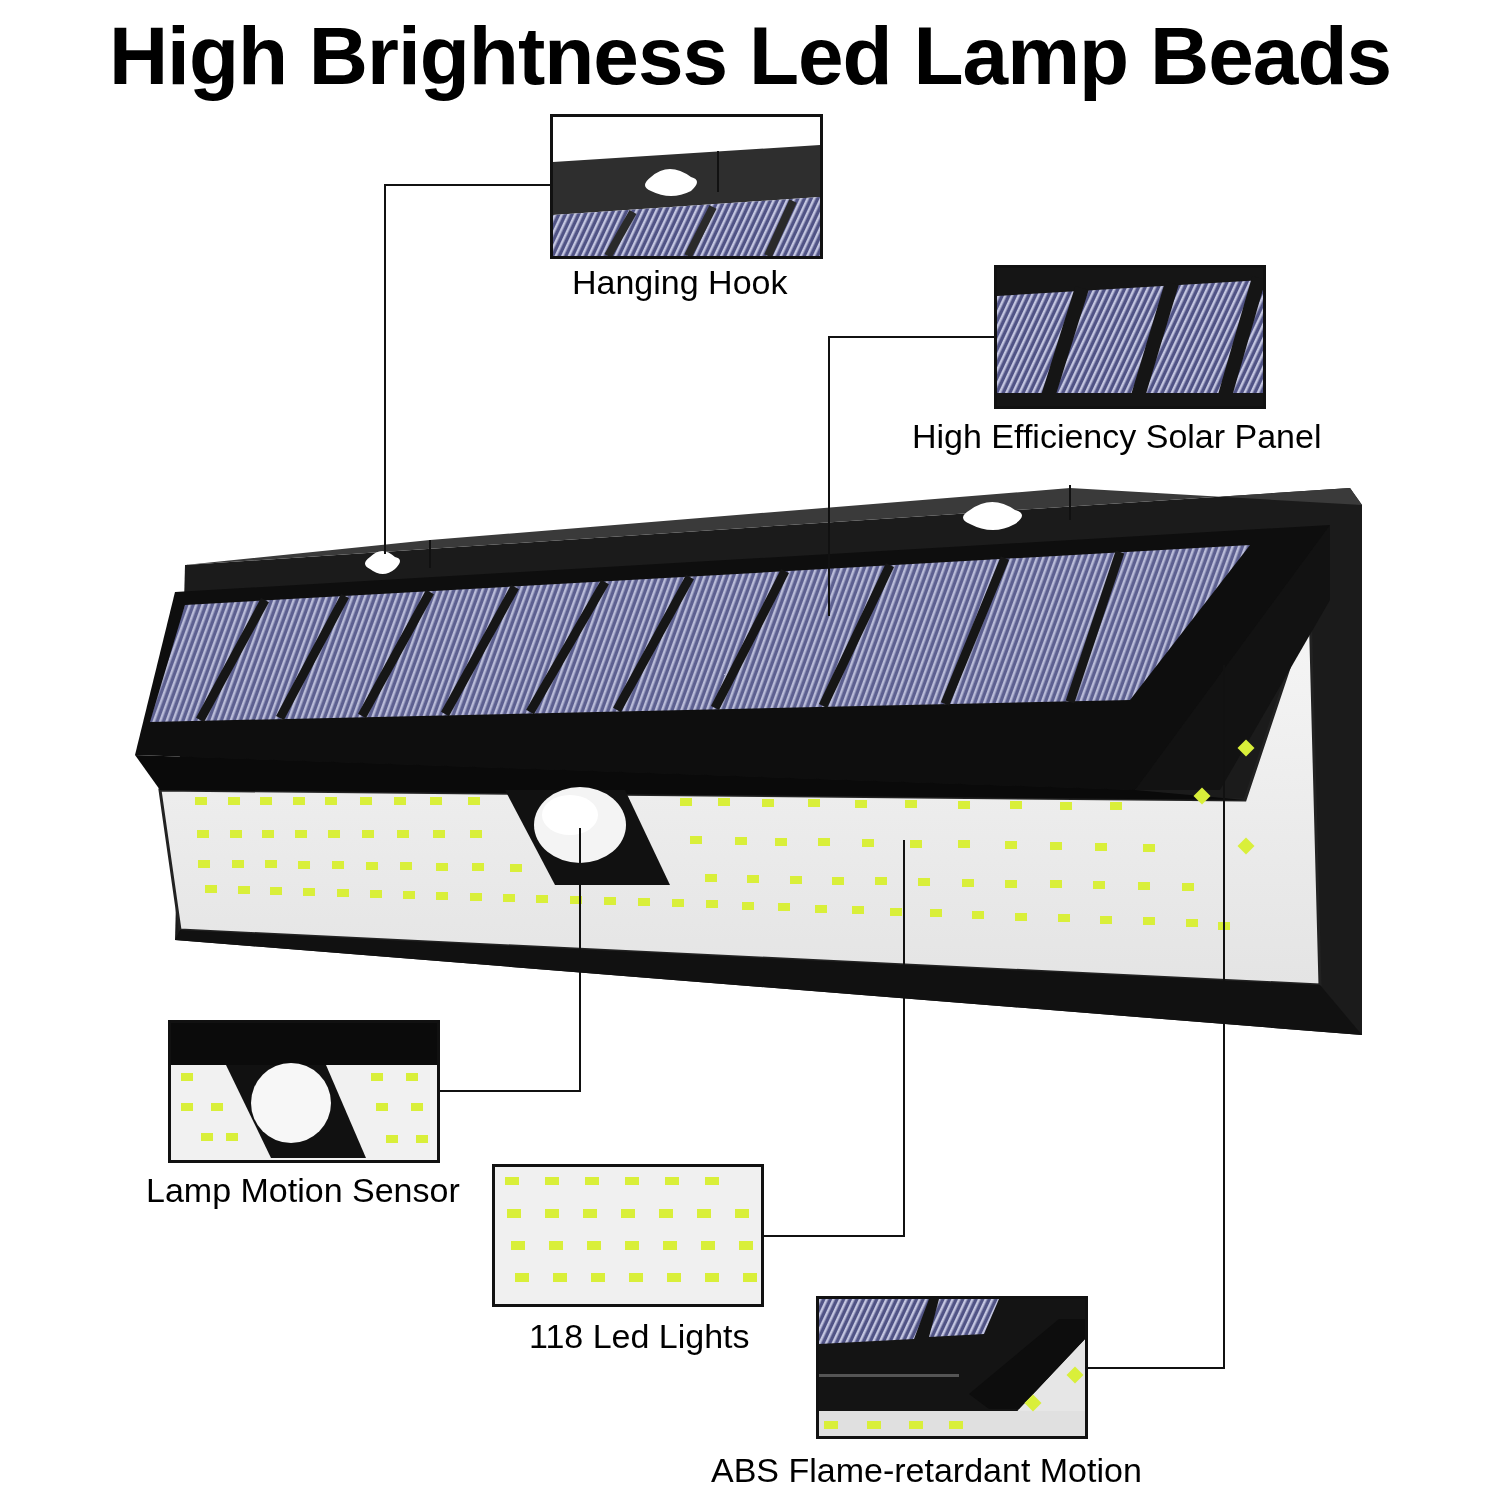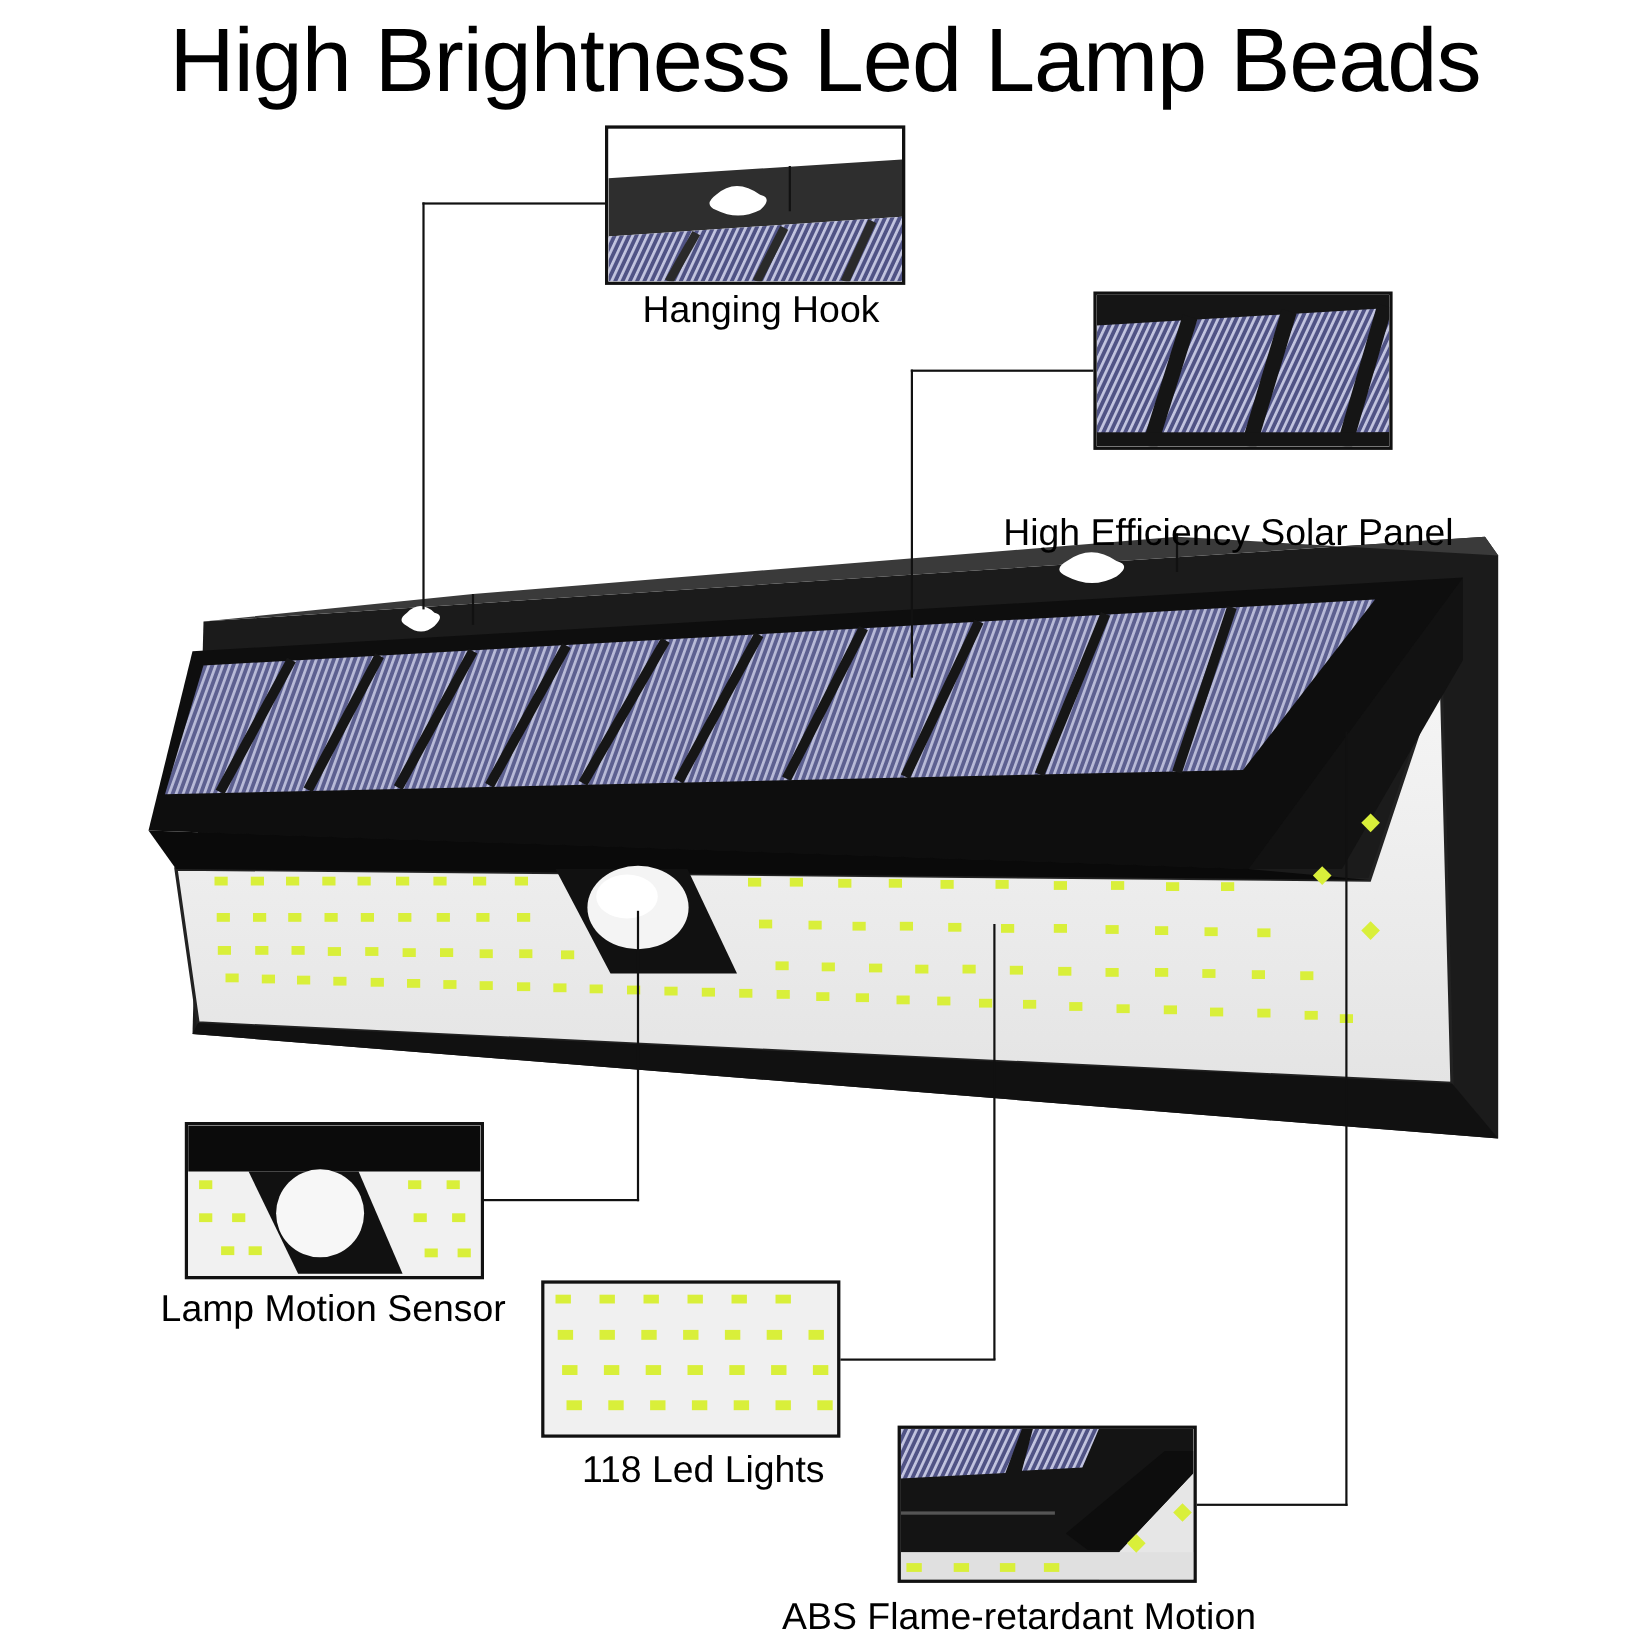--- a/index.html
+++ b/index.html
@@ -1,17 +1,17 @@
 <!DOCTYPE html>
 <html><head>
 <meta charset="utf-8">
 <style>
   html, body { margin: 0; padding: 0; background: #ffffff; }
   body { width: 1500px; height: 1500px; position: relative; overflow: hidden; font-family: "Liberation Sans", sans-serif; color: #000; }
-  .title { position: absolute; left: 0; top: 10px; width: 1500px; text-align: center; font-weight: normal; font-size: 82px; letter-spacing: -1px; line-height: 92px; }
+  .title { position: absolute; left: 0; top: 10px; width: 1500px; text-align: center; font-weight: bold; font-size: 82px; letter-spacing: -1px; line-height: 92px; }
   .label { position: absolute; font-size: 34px; white-space: nowrap; line-height: 40px; }
   .callout-box { position: absolute; border: 3px solid #111; box-sizing: border-box; overflow: hidden; background: #fff; }
   .line { position: absolute; background: #111; }
   svg { display: block; }
 </style>
 </head>
 <body>
 
 <div class="title">High Brightness Led Lamp Beads</div>
 
@@ -197,35 +197,35 @@
     <line x1="165" y1="34" x2="165" y2="75" stroke="#111" stroke-width="2"></line>
     <path d="M98,60 q18,-16 40,0 q12,3 0,14 q-20,10 -40,0 q-12,-5 0,-14z" fill="#fff"></path>
     <polygon points="0,98 267,80 267,139 0,139" fill="url(#stripes2)"></polygon>
     <g stroke="#2a2a2a" stroke-width="8">
       <line x1="80" y1="95" x2="55" y2="139"></line>
         <line x1="160" y1="90" x2="135" y2="139"></line>
         <line x1="240" y1="84" x2="215" y2="139"></line>
     </g>
   </svg>
 </div>
-<div class="label" style="left:584px;top:262px;">Hanging Hook</div>
+<div class="label" style="left:572px;top:262px;">Hanging Hook</div>
 
 <div class="callout-box" style="left:994px;top:265px;width:272px;height:144px;">
   <svg width="266" height="138">
     <rect width="266" height="138" fill="#151515"></rect>
     <polygon points="0,28 266,12 266,125 0,130" fill="url(#stripes2)"></polygon>
     <g stroke="#151515" stroke-width="14">
       <line x1="85" y1="20" x2="48" y2="138"></line>
         <line x1="175" y1="15" x2="138" y2="138"></line>
         <line x1="262" y1="10" x2="225" y2="138"></line>
     </g>
     <rect x="0" y="125" width="266" height="13" fill="#151515"></rect>
   </svg>
 </div>
-<div class="label" style="left:912px;top:416px;margin-top:48px;">High Efficiency Solar Panel</div>
+<div class="label" style="left:912px;top:416px;">High Efficiency Solar Panel</div>
 
 <div class="callout-box" style="left:168px;top:1020px;width:272px;height:143px;">
   <svg width="266" height="137">
     <rect width="266" height="137" fill="#f1f1f1"></rect>
     <rect width="266" height="42" fill="#0b0b0b"></rect>
     <g fill="#d9ef3a">
       <rect x="10" y="50" width="12" height="8"></rect>
         <rect x="10" y="80" width="12" height="8"></rect>
         <rect x="30" y="110" width="12" height="8"></rect>
       <rect x="40" y="80" width="12" height="8"></rect>

